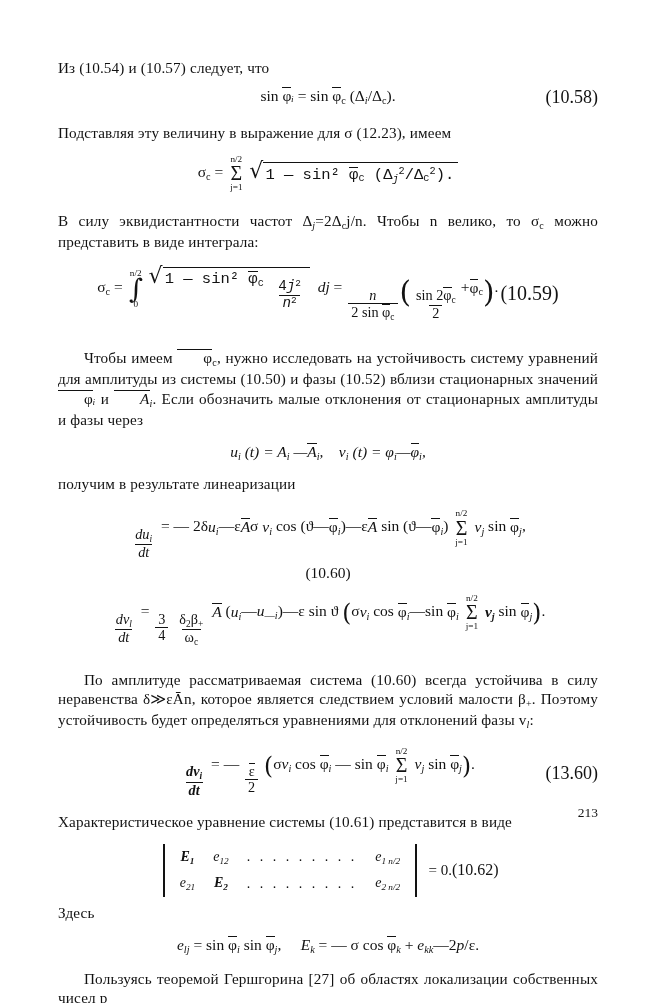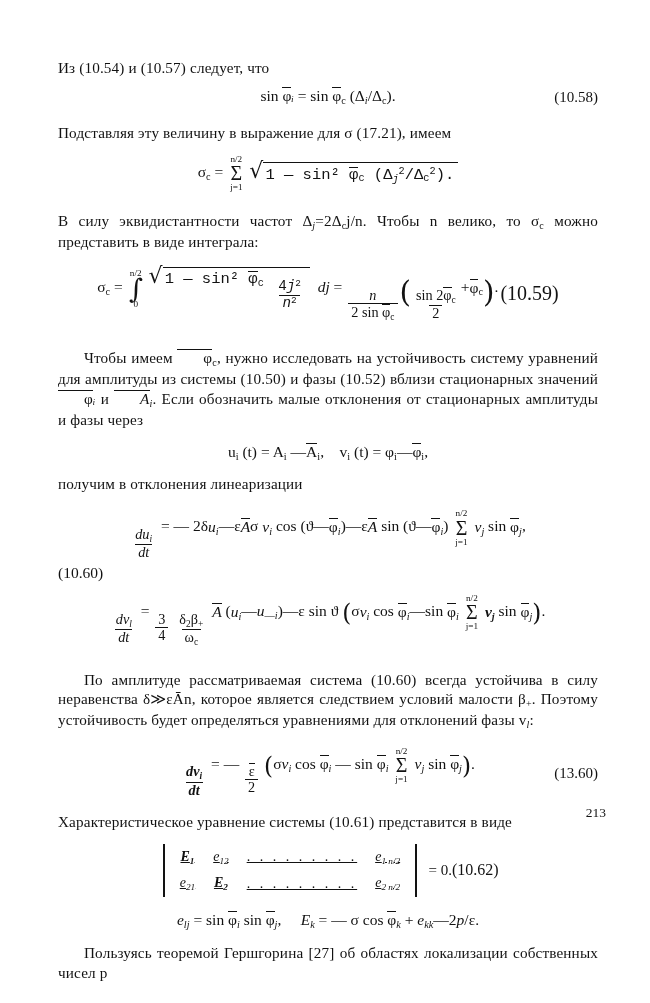--- a/index.html
+++ b/index.html
@@ -43,27 +43,27 @@
     justify-content: center;
     font-size: 15.5px;
     margin: 8px 0 8px 0;
     min-height: 22px;
   }
   .fml .eqn {
     position: absolute;
     right: 0;
     top: 50%;
     transform: translateY(-50%);
-    font-size: 15px;
+    font-size: 18px;
   }
   .fml .eqn-inline {
     margin-left: 2px;
     font-size: 20px;
   }
-  .body-math { }
+  .body-math { font-style: italic; }
   i { font-style: italic; }
 
   
   .ovl {
     border-top: 1.1px solid #121212;
     padding-top: 0px;
     display: inline-block;
     line-height: 1.02;
   }
   sub { font-size: 0.66em; vertical-align: -0.28em; }
@@ -124,40 +124,39 @@
     display: flex;
     align-items: center;
     justify-content: center;
     margin: 12px 0 6px 0;
     position: relative;
   }
   .det {
     display: flex;
     align-items: stretch;
     font-size: 14px;
-    text-decoration: underline;
   }
   .det .bar {
     width: 1.4px;
     background: #121212;
     margin: 0 6px;
   }
   .det table { border-collapse: collapse; }
   .det td {
     padding: 5px 9px;
     text-align: center;
     font-style: italic;
     white-space: nowrap;
   }
   .det td.dots { letter-spacing: 3px; font-style: normal; }
   .det-tail { font-size: 15px; margin-left: 6px; align-self: center; }
 
   .page-num {
     position: absolute;
-    right: 44px;
+    right: 52px;
     bottom: 16px;
     font-size: 13.5px;
   }
   .nowrap { white-space: nowrap; }
 </style>
 </head>
 <body>
 
 <div class="page">
 
@@ -168,21 +167,21 @@
   <div class="fml">
     <span class="nowrap">
       sin&nbsp;<span class="ovl">φ</span><i>ᵢ</i> = sin&nbsp;<span class="ovl">φ</span><sub>с</sub>&nbsp;(Δ<i><sub>i</sub></i>/Δ<sub>с</sub>).
     </span>
     <span class="eqn">(10.58)</span>
   </div>
 
   <div class="spacer-s"></div>
 
   <p class="para noind">
-    <span>Подставляя эту величину в выражение для σ (17.21), имеем</span>
+    <span>Подставляя эту величину в выражение для σ (12.23), имеем</span>
   </p>
 
   <div class="fml" style="margin-top:12px;margin-bottom:12px;">
     <span class="nowrap">
       σ<sub>с</sub>&nbsp;=&nbsp;<span class="sum">
           <span class="lim">n/2</span>
           <span class="sig">Σ</span>
           <span class="lim">j=1</span>
         </span>
       <span class="rad">
@@ -229,40 +228,40 @@
     <span>Чтобы имеем </span><span class="ovl">φ</span><sub>с</sub><span>, нужно исследовать на устойчивость систему уравнений для амплитуды из системы (10.50) и фазы (10.52) вблизи стационарных значений </span><span class="ovl">φ</span><i>ᵢ</i><span> и </span><span class="ovl"><i>A</i></span><i><sub>i</sub></i><span>. Если обозначить малые отклонения от стационарных амплитуды и фазы через</span>
   </p>
 
   <div class="fml" style="margin-top:12px;margin-bottom:10px;">
     <span class="nowrap body-math">
       u<sub>i</sub> (t) = A<sub>i</sub> —<span class="ovl">A</span><sub>i</sub>,&nbsp;&nbsp;&nbsp;&nbsp;v<sub>i</sub> (t) = φ<sub>i</sub>—<span class="ovl">φ</span><sub>i</sub>,
     </span>
   </div>
 
   <p class="para noind">
-    <span>получим в отклонения линеаризации</span>
+    <span>получим в результате линеаризации</span>
   </p>
 
   <div class="fml" style="margin-top:16px;margin-bottom:2px;">
     <span class="nowrap">
       <span class="frac">
           <span class="num"><i>du<sub>i</sub></i></span>
           <span class="den"><i>dt</i></span>
         </span>
       = — 2δ<i>u<sub>i</sub></i>—ε<span class="ovl"><i>A</i></span>σ <i>v<sub>i</sub></i> cos (ϑ—<span class="ovl">φ</span><i><sub>i</sub></i>)—ε<span class="ovl"><i>A</i></span> sin (ϑ—<span class="ovl">φ</span><i><sub>i</sub></i>)
       <span class="sum">
           <span class="lim">n/2</span>
           <span class="sig">Σ</span>
           <span class="lim">j=1</span>
         </span>
       <i>v<sub>j</sub></i> sin <span class="ovl">φ</span><i><sub>j</sub></i>,
     </span>
   </div>
 
-  <div class="fml" style="margin:0;justify-content:flex-start;">
+  <div class="fml" style="margin:0;justify-content:center;">
     <span>(10.60)</span>
   </div>
 
   <div class="fml" style="margin-top:10px;margin-bottom:10px;">
     <span class="nowrap">
       <span class="frac">
           <span class="num"><i>dv<sub>l</sub></i></span>
           <span class="den"><i>dt</i></span>
         </span>
       = <span class="frac">
@@ -333,20 +332,23 @@
           <td>e<sub>2 n/2</sub></td>
         </tr>
       </tbody>
         </table>
       <div class="bar"></div>
     </div>
     <span class="det-tail">= 0.</span>
     <span class="eqn">(10.62)</span>
   </div>
 
+  <p class="para noind">
+    <span>Здесь</span>
+  </p>
 
   <div class="fml" style="margin-top:12px;margin-bottom:12px;">
     <span class="nowrap">
       <i>e<sub>lj</sub></i> = sin <span class="ovl">φ</span><i><sub>i</sub></i> sin <span class="ovl">φ</span><i><sub>j</sub></i>,&nbsp;&nbsp;&nbsp;&nbsp;
       <i>E<sub>k</sub></i> = — σ cos <span class="ovl">φ</span><i><sub>k</sub></i> + <i>e<sub>kk</sub></i>—2<i>p</i>/ε.
     </span>
   </div>
 
   <p class="para">
     <span>Пользуясь теоремой Гершгорина [27] об областях локализации собственных чисел p</span>

